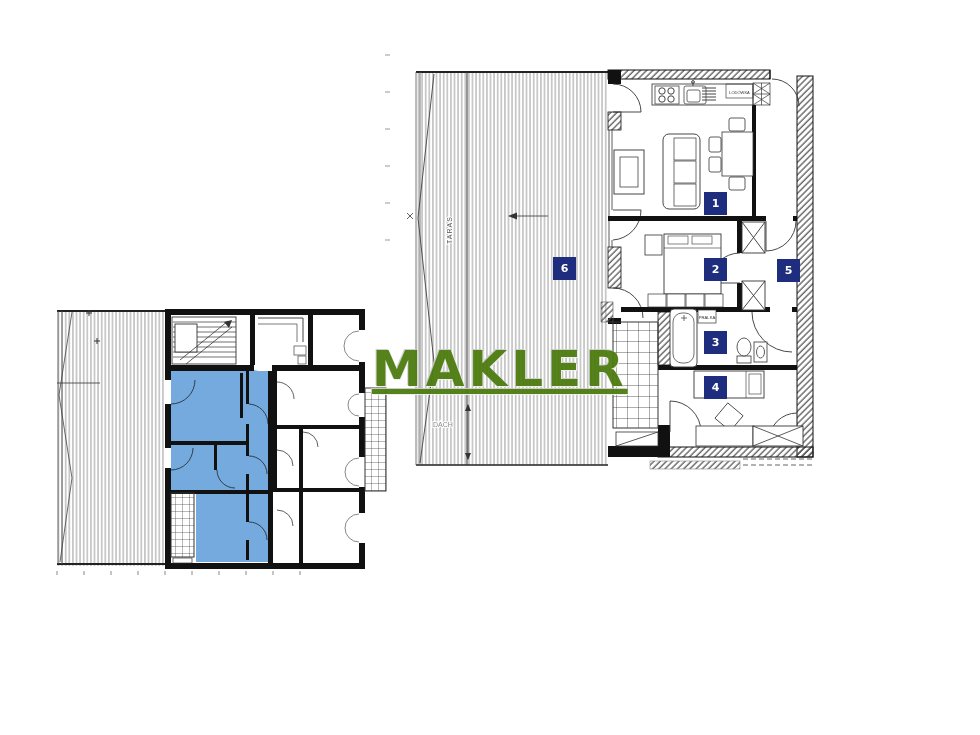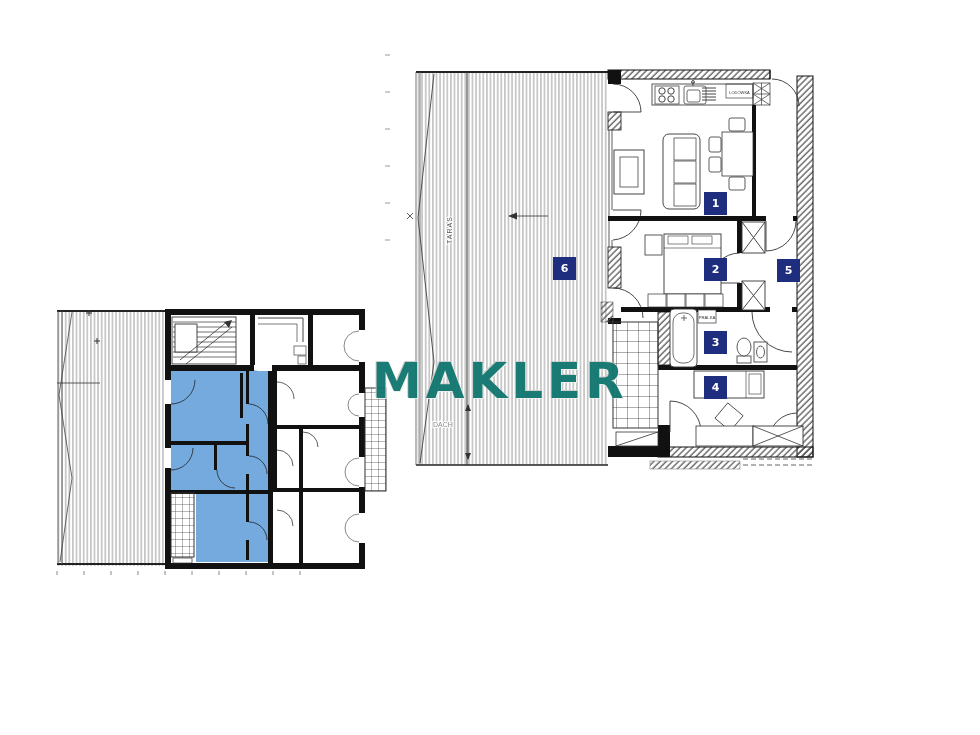--- a/index.html
+++ b/index.html
@@ -2,24 +2,24 @@
 <html><head>
 <meta charset="utf-8">
 <style>
   html,body{margin:0;padding:0;background:#ffffff;}
   .canvas{position:relative;width:980px;height:735px;background:#ffffff;overflow:hidden;
           font-family:"Liberation Sans", sans-serif;}
   .canvas svg{position:absolute;left:0;top:0;}
   .badge{position:absolute;width:23px;height:23px;background:#1e2d7d;color:#ffffff;
          display:flex;align-items:center;justify-content:center;
          font:bold 11px "DejaVu Sans", sans-serif;}
-  .watermark{position:absolute;left:372px;top:352px;
+  .watermark{position:absolute;left:372px;top:340px;
              font:bold 50px "DejaVu Sans", sans-serif;letter-spacing:4px;
-             color:#0f766e;opacity:.95;text-shadow:1px 1px 0 #eeeeee,-1px -1px 0 #cccccc;
-             user-select:none;}
+             color:#4d7c0f;opacity:.95;text-shadow:1px 1px 0 #eeeeee,-1px -1px 0 #cccccc;
+             user-select:none;text-decoration:underline;}
   svg text{font-family:"Liberation Sans", sans-serif;}
 </style>
 </head>
 <body>
 
 <div class="canvas">
 
 <svg width="980" height="735" viewBox="0 0 980 735">
   <defs>
     <pattern id="hv" width="3.6" height="8" patternUnits="userSpaceOnUse">

